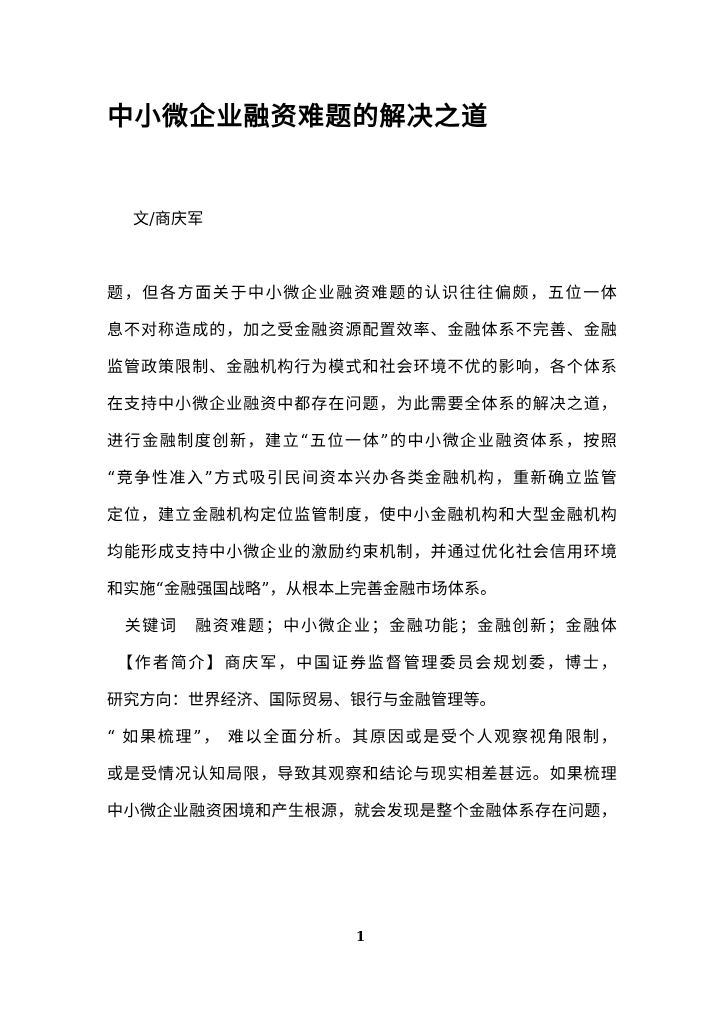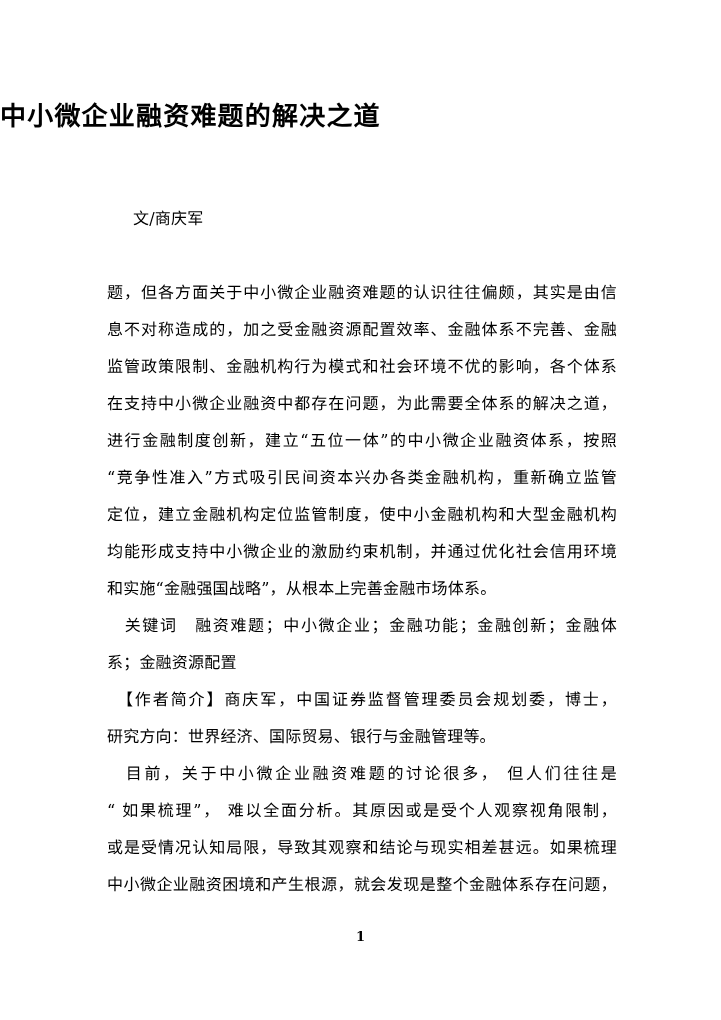--- a/index.html
+++ b/index.html
@@ -26,21 +26,21 @@
     height: 1020px;
     background: #ffffff;
   }
 
   
   .doc-title {
     position: absolute;
     left: 0;
     top: 82px;
     width: 596px;
-    text-align: left;
+    text-align: center;
     font-size: 26px;
     line-height: 34px;
     font-weight: 700;
     letter-spacing: 1.2px;
     font-family: "DejaVu Serif", "Liberation Serif", serif;
     white-space: nowrap;
   }
 
   
   .body-block {
@@ -85,37 +85,35 @@
 <div class="page">
 
   <h1 class="doc-title">中小微企业融资难题的解决之道</h1>
 
   <div class="body-block">
 
     <div class="line" style="text-indent:26px;">文/商庆军</div>
 
     <div class="line"></div>
 
-    <div class="line just">题，但各方面关于中小微企业融资难题的认识往往偏颇，其实是由信</div>
+    <div class="line just">题，但各方面关于中小微企业融资难题的认识往往偏颇，五位一体</div>
     <div class="line just">息不对称造成的，加之受金融资源配置效率、金融体系不完善、金融</div>
     <div class="line just">监管政策限制、金融机构行为模式和社会环境不优的影响，各个体系</div>
     <div class="line just">在支持中小微企业融资中都存在问题，为此需要全体系的解决之道，</div>
     <div class="line just">进行金融制度创新，建立“五位一体”的中小微企业融资体系，按照</div>
     <div class="line just">“竞争性准入”方式吸引民间资本兴办各类金融机构，重新确立监管</div>
     <div class="line just">定位，建立金融机构定位监管制度，使中小金融机构和大型金融机构</div>
     <div class="line just">均能形成支持中小微企业的激励约束机制，并通过优化社会信用环境</div>
     <div class="line">和实施“金融强国战略”，从根本上完善金融市场体系。</div>
 
     <div class="line just">　关键词　融资难题；中小微企业；金融功能；金融创新；金融体</div>
-    <div class="line">系；金融资源配置</div>
 
     <div class="line just">　【作者简介】商庆军，中国证券监督管理委员会规划委，博士，</div>
     <div class="line">研究方向：世界经济、国际贸易、银行与金融管理等。</div>
 
-    <div class="line just">　目前，关于中小微企业融资难题的讨论很多， 但人们往往是</div>
     <div class="line just">“ 如果梳理”， 难以全面分析。其原因或是受个人观察视角限制，</div>
     <div class="line just">或是受情况认知局限，导致其观察和结论与现实相差甚远。如果梳理</div>
     <div class="line just">中小微企业融资困境和产生根源，就会发现是整个金融体系存在问题，</div>
 
   </div>
 
   <div class="page-number">1</div>
 
 </div>
 

